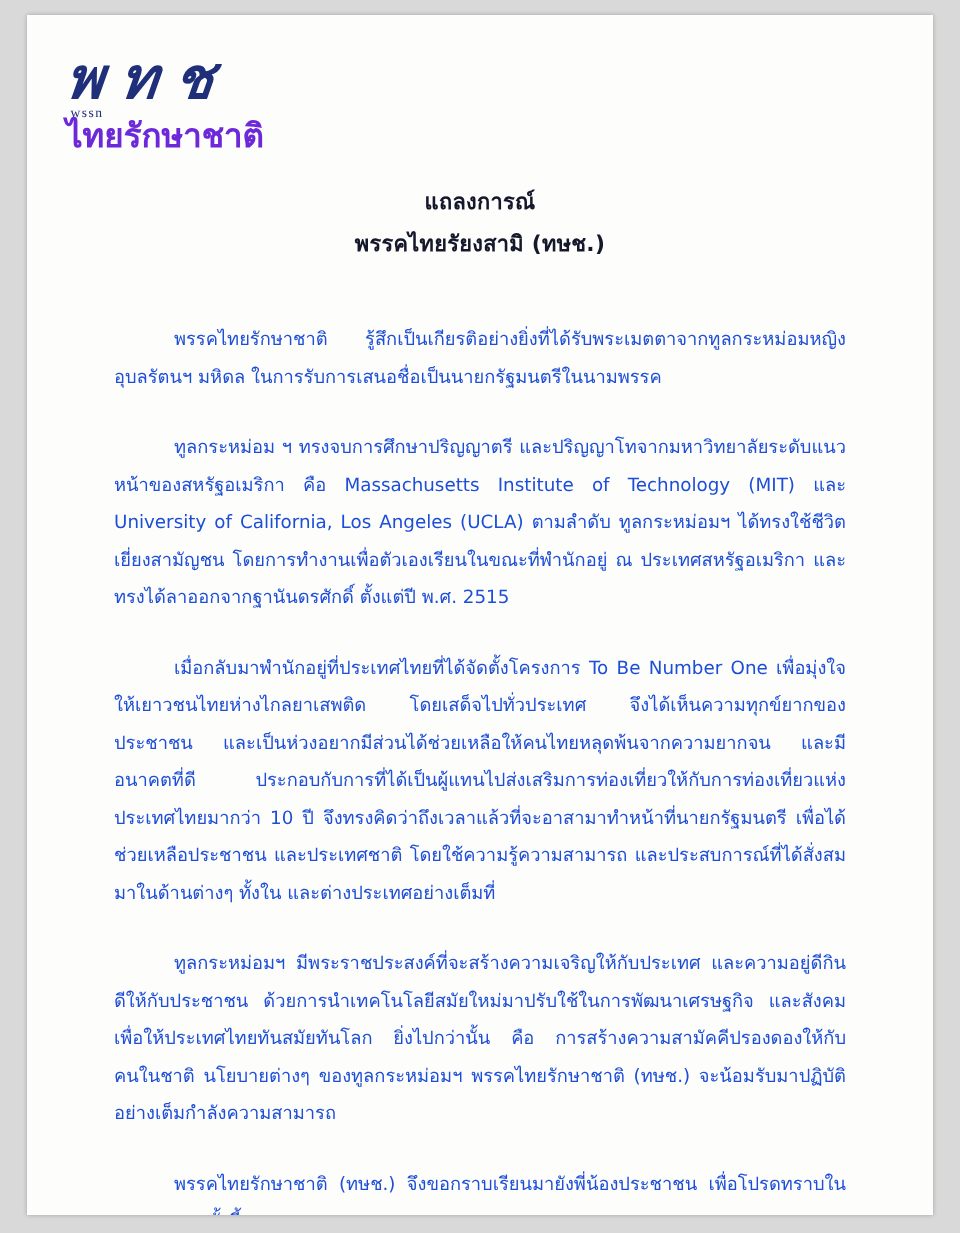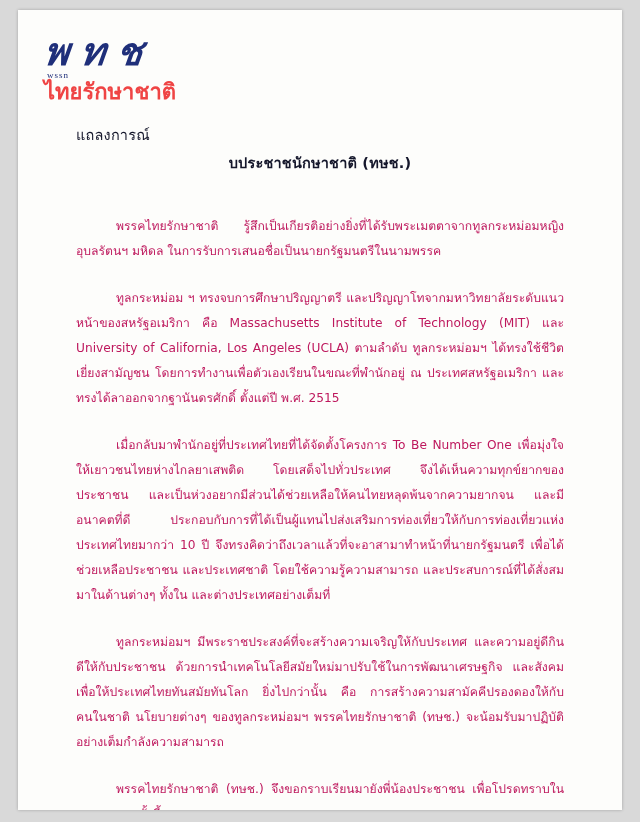--- a/index.html
+++ b/index.html
@@ -44,73 +44,73 @@
     font-size: 9px;
     color: #1f2f7a;
     letter-spacing: 1px;
     margin-top: -2px;
     margin-left: 3px;
   }
   .logo-name {
     font-family: "DejaVu Sans", sans-serif;
     font-size: 22px;
     font-weight: bold;
-    color: #ef4444;
+    color: #6d28d9;
     line-height: 24px;
     margin-top: 0px;
   }
   .doc-body {
     position: absolute;
     left: 58px;
     top: 112px;
     width: 488px;
     color: #15172b;
   }
   .doc-title {
-    text-align: left;
+    text-align: center;
     font-size: 14.5px;
-    font-weight: normal;
+    font-weight: bold;
     line-height: 26px;
     letter-spacing: 0.2px;
   }
   .doc-subtitle {
     text-align: center;
     font-size: 14.5px;
     font-weight: bold;
     line-height: 26px;
     margin-top: 2px;
     letter-spacing: 0.2px;
   }
   .para {
     font-size: 12.2px;
     line-height: 25px;
     text-align: justify;
     text-justify: inter-word;
     margin-top: 22px;
     text-indent: 40px;
-    color: #be185d;
+    color: #1d4ed8;
   }
   .para-first {
     margin-top: 38px;
   }
 </style>
 </head>
 <body>
 
 <div class="page">
 
   <div class="logo-block">
     <div class="logo-mark">พ ท ช</div>
     <div class="logo-sub">wssn</div>
     <div class="logo-name">ไทยรักษาชาติ</div>
   </div>
 
   <div class="doc-body">
     <div class="doc-title">แถลงการณ์</div>
-    <div class="doc-subtitle">บประชาชนักษาชาติ (ทษช.)</div>
+    <div class="doc-subtitle">พรรคไทยรัยงสามิ (ทษช.)</div>
 
     <div class="para para-first">พรรคไทยรักษาชาติ รู้สึกเป็นเกียรติอย่างยิ่งที่ได้รับพระเมตตาจากทูลกระหม่อมหญิงอุบลรัตนฯ มหิดล ในการรับการเสนอชื่อเป็นนายกรัฐมนตรีในนามพรรค</div>
     <div class="para">ทูลกระหม่อม ฯ ทรงจบการศึกษาปริญญาตรี และปริญญาโทจากมหาวิทยาลัยระดับแนวหน้าของสหรัฐอเมริกา คือ Massachusetts Institute of Technology (MIT) และ University of California, Los Angeles (UCLA) ตามลำดับ ทูลกระหม่อมฯ ได้ทรงใช้ชีวิตเยี่ยงสามัญชน โดยการทำงานเพื่อตัวเองเรียนในขณะที่พำนักอยู่ ณ ประเทศสหรัฐอเมริกา และทรงได้ลาออกจากฐานันดรศักดิ์ ตั้งแต่ปี พ.ศ. 2515</div>
     <div class="para">เมื่อกลับมาพำนักอยู่ที่ประเทศไทยที่ได้จัดตั้งโครงการ To Be Number One เพื่อมุ่งใจให้เยาวชนไทยห่างไกลยาเสพติด โดยเสด็จไปทั่วประเทศ จึงได้เห็นความทุกข์ยากของประชาชน และเป็นห่วงอยากมีส่วนได้ช่วยเหลือให้คนไทยหลุดพ้นจากความยากจน และมีอนาคตที่ดี ประกอบกับการที่ได้เป็นผู้แทนไปส่งเสริมการท่องเที่ยวให้กับการท่องเที่ยวแห่งประเทศไทยมากว่า 10 ปี จึงทรงคิดว่าถึงเวลาแล้วที่จะอาสามาทำหน้าที่นายกรัฐมนตรี เพื่อได้ช่วยเหลือประชาชน และประเทศชาติ โดยใช้ความรู้ความสามารถ และประสบการณ์ที่ได้สั่งสมมาในด้านต่างๆ ทั้งใน และต่างประเทศอย่างเต็มที่</div>
     <div class="para">ทูลกระหม่อมฯ มีพระราชประสงค์ที่จะสร้างความเจริญให้กับประเทศ และความอยู่ดีกินดีให้กับประชาชน ด้วยการนำเทคโนโลยีสมัยใหม่มาปรับใช้ในการพัฒนาเศรษฐกิจ และสังคม เพื่อให้ประเทศไทยทันสมัยทันโลก ยิ่งไปกว่านั้น คือ การสร้างความสามัคคีปรองดองให้กับคนในชาติ นโยบายต่างๆ ของทูลกระหม่อมฯ พรรคไทยรักษาชาติ (ทษช.) จะน้อมรับมาปฏิบัติอย่างเต็มกำลังความสามารถ</div>
     <div class="para">พรรคไทยรักษาชาติ (ทษช.) จึงขอกราบเรียนมายังพี่น้องประชาชน เพื่อโปรดทราบในพระเมตตาครั้งนี้</div>
 
   </div>
 
 </div>

